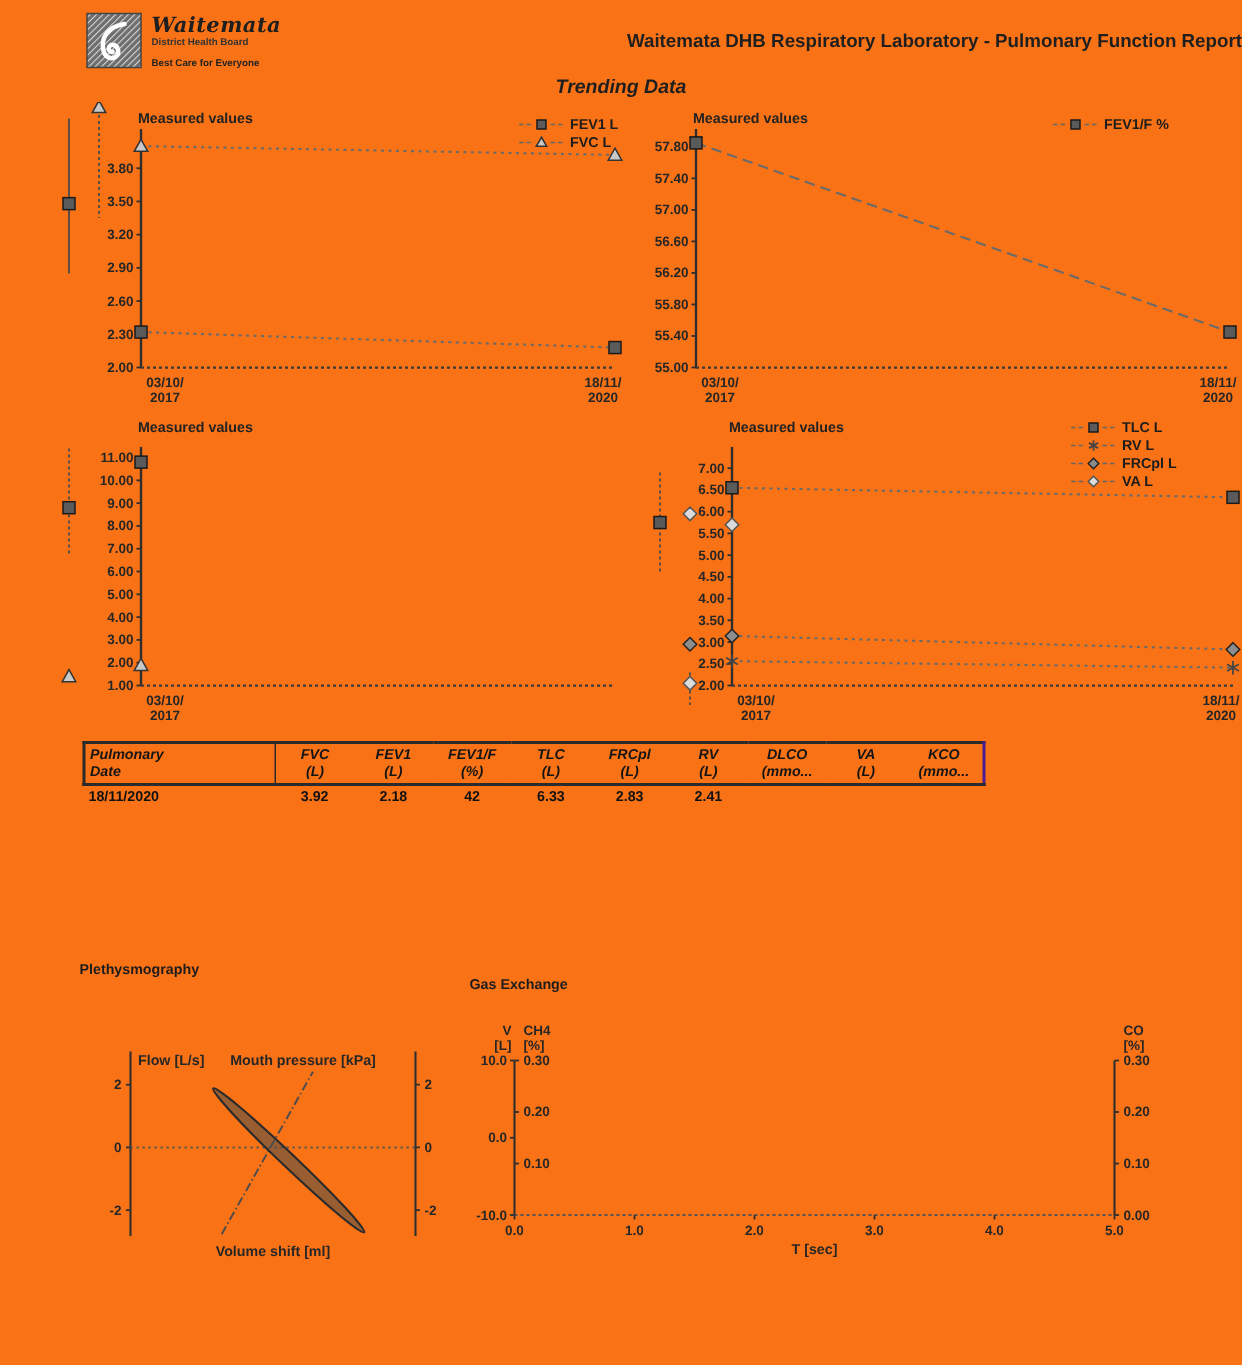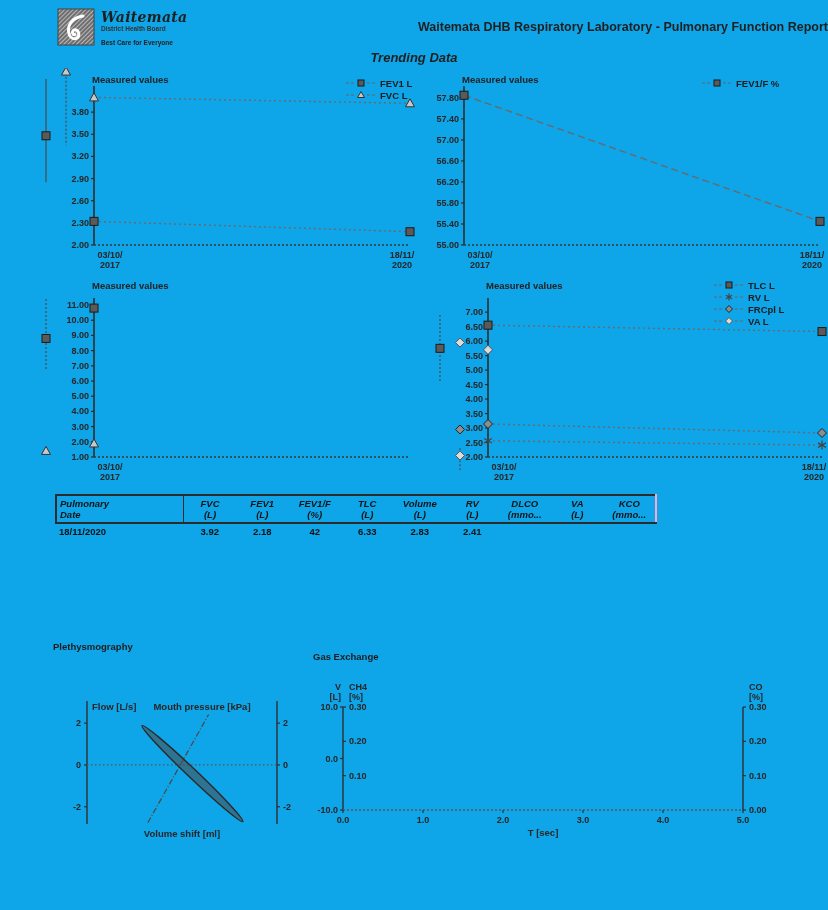--- a/index.html
+++ b/index.html
@@ -1,16 +1,16 @@
 <!DOCTYPE html>
 <html><head>
 <meta charset="utf-8">
 <style>
   html,body{margin:0;padding:0;background:#ffffff;}
-  .page{position:relative;width:828px;height:910px;background:#0ea5e9;overflow:hidden;
+  .page{position:relative;width:828px;height:910px;background:#f97316;overflow:hidden;
         font-family:"Liberation Sans",sans-serif;color:#1f1f1f;}
   
   .logo-box{position:absolute;left:57px;top:8px;width:38px;height:38px;}
   .brand{position:absolute;left:101px;top:10px;line-height:1.05;}
   .brand .name{font-family:"DejaVu Serif",serif;font-style:italic;font-weight:bold;font-size:14px;letter-spacing:.3px;}
   .brand .org{font-size:6.5px;font-weight:bold;color:#333;margin-top:1px;}
   .brand .tag{font-size:6.5px;font-weight:bold;color:#222;margin-top:7px;}
   .main-title{position:absolute;left:0;right:0;top:20px;text-align:right;font-weight:bold;font-size:12.5px;}
   .sec-title{position:absolute;left:0;right:0;text-align:center;font-weight:bold;font-style:italic;font-size:13px;}
   #trending-title{top:50px;}
@@ -21,21 +21,21 @@
   .legend{position:absolute;display:flex;flex-direction:column;gap:1px;}
   .legend-row{display:flex;gap:4px;}
   .legend-row span{font-size:9.5px;font-weight:bold;color:#1c1c1c;white-space:nowrap;}
   svg text{font-family:"Liberation Sans",sans-serif;}
   
   .ptable-wrap{position:absolute;left:55px;top:494px;width:602px;}
   table.ptable{border-collapse:collapse;table-layout:fixed;width:100%;font-size:9.5px;color:#141414;}
   table.ptable thead th{border-top:2px solid #2b2b2b;border-bottom:2px solid #2b2b2b;
         font-style:italic;font-weight:bold;text-align:center;padding:2px 1px;vertical-align:bottom;}
   table.ptable thead th.corner{border-left:2px solid #2b2b2b;border-right:1.5px solid #2b2b2b;text-align:left;padding-left:3px;}
-  table.ptable thead th.last{border-right:2px solid #f9a8d4;}
+  table.ptable thead th.last{border-right:2px solid #4c1d95;}
   table.ptable td{padding:1.5px 1px;text-align:center;font-weight:600;color:#111;}
   table.ptable td.datecell{text-align:left;padding-left:3px;}
   .quality-label{position:absolute;font-size:9.5px;font-weight:bold;color:#1c1c1c;}
 </style>
 </head>
 <body>
 
 <div class="page">
 
   <div class="logo-box">
@@ -282,21 +282,21 @@
             </th>
             <th>
               <div>FEV1/F</div>
               <div>(%)</div>
             </th>
             <th>
               <div>TLC</div>
               <div>(L)</div>
             </th>
             <th>
-              <div>Volume</div>
+              <div>FRCpl</div>
               <div>(L)</div>
             </th>
             <th>
               <div>RV</div>
               <div>(L)</div>
             </th>
             <th>
               <div>DLCO</div>
               <div>(mmo...</div>
             </th>

